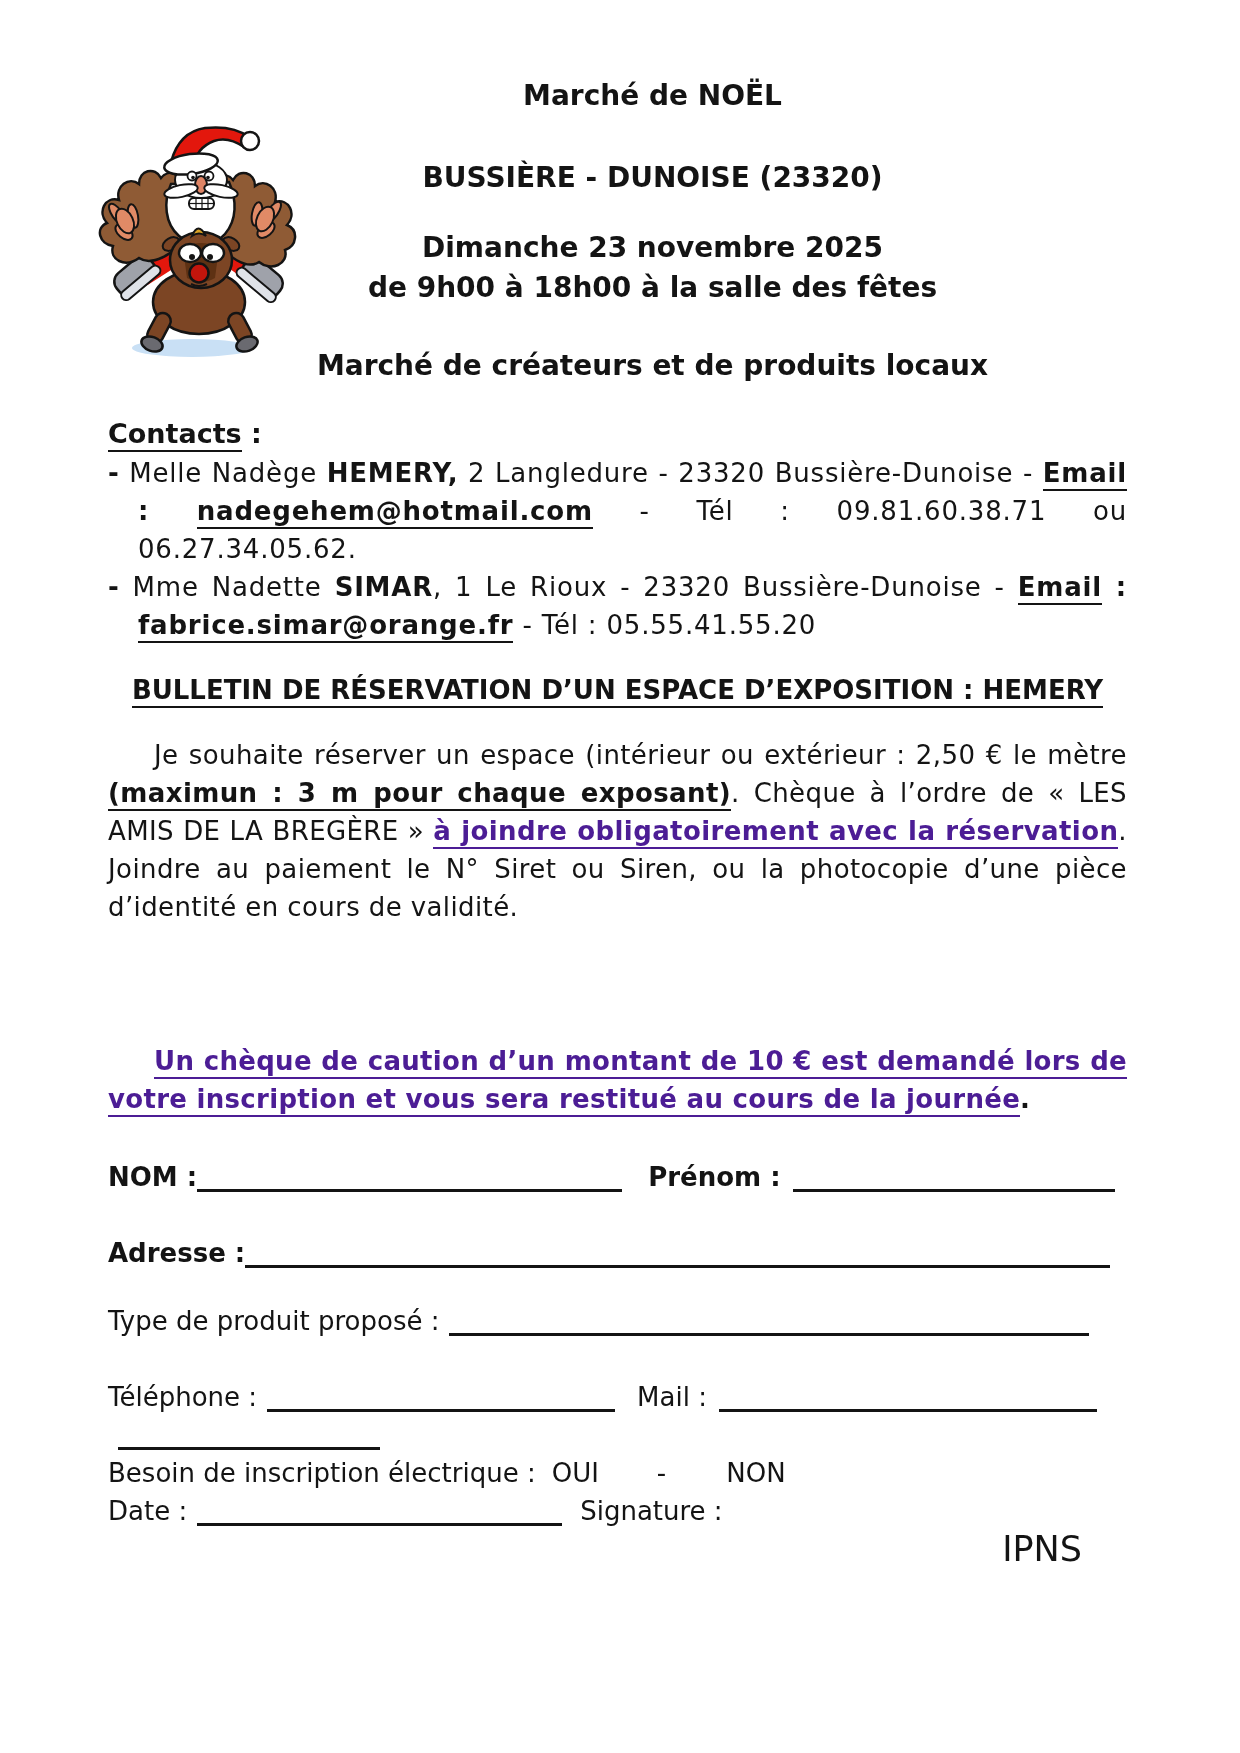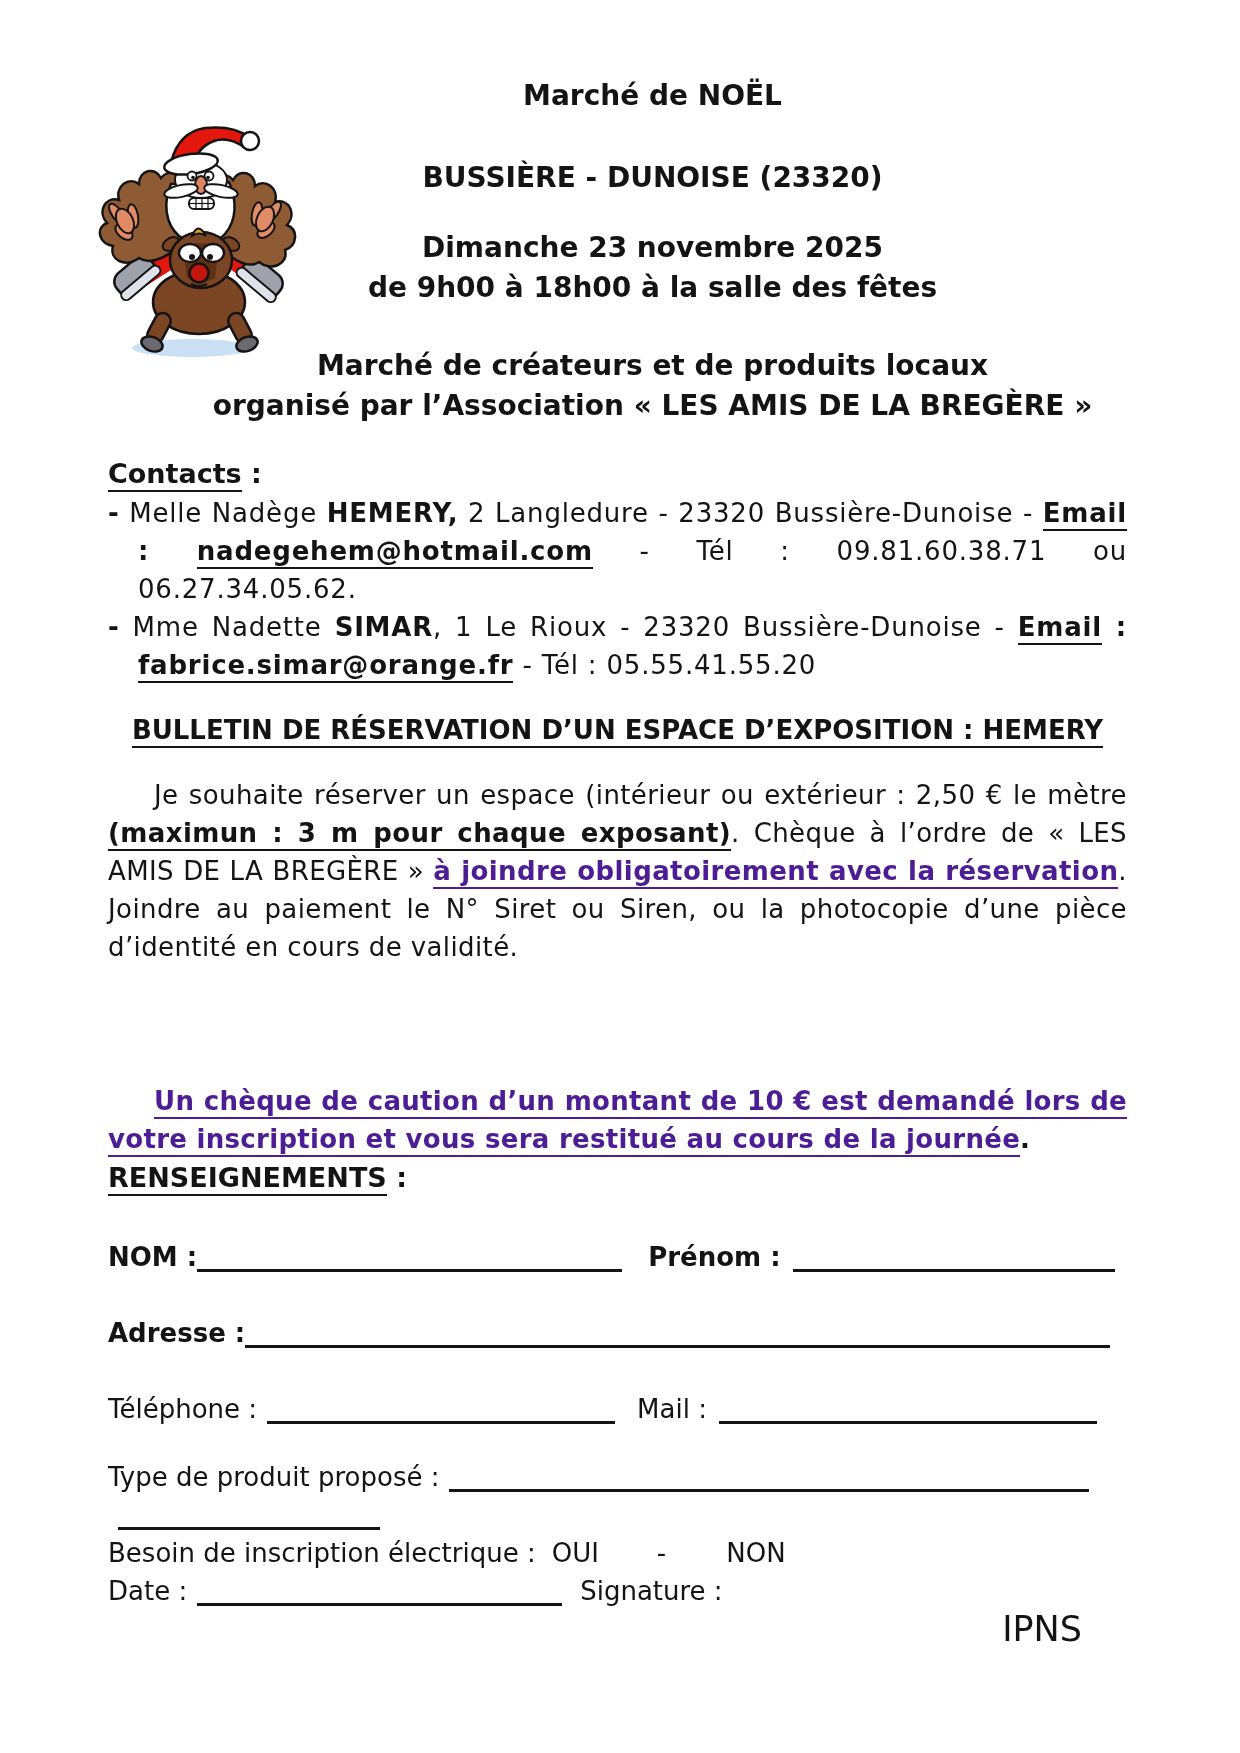--- a/index.html
+++ b/index.html
@@ -128,44 +128,42 @@
   </svg>
 
   <div class="content">
 
     <div class="header-block">
       <div class="hline h1">Marché de NOËL</div>
       <div class="hline h2">BUSSIÈRE - DUNOISE (23320)</div>
       <div class="hline h3">Dimanche 23 novembre 2025</div>
       <div class="hline">de 9h00 à 18h00 à la salle des fêtes</div>
       <div class="hline h5">Marché de créateurs et de produits locaux</div>
-      <div class="hline">organisé par l’Association « LES AMIS DE LA BREGÈRE »</div>
     </div>
 
     <div class="contacts-h"><span class="b u">Contacts</span><span class="b"> :</span></div>
 
     <div class="contact"><span class="b">-</span><span> </span><span>Melle Nadège </span><span class="b">HEMERY,</span><span> 2 Langledure - 23320 Bussière-Dunoise - </span><span class="b u">Email</span><span class="b"> : </span><span class="b u">nadegehem@hotmail.com</span><span> - Tél : 09.81.60.38.71 ou 06.27.34.05.62.</span></div>
 
     <div class="contact"><span class="b">-</span><span> </span><span>Mme Nadette </span><span class="b">SIMAR</span><span>, 1 Le Rioux - 23320 Bussière-Dunoise - </span><span class="b u">Email</span><span class="b"> : </span><span class="b u">fabrice.simar@orange.fr</span><span> - Tél : 05.55.41.55.20</span></div>
 
     <div class="bulletin"><span class="u">BULLETIN DE RÉSERVATION D’UN ESPACE D’EXPOSITION : HEMERY</span></div>
 
     <div class="para"><span>Je souhaite réserver un espace (intérieur  ou extérieur : 2,50 € le mètre </span><span class="b u">(maximun : 3 m pour chaque exposant)</span><span>.  Chèque à l’ordre de « LES AMIS DE LA BREGÈRE » </span><span class="b u red">à joindre obligatoirement avec la réservation</span><span>. Joindre au paiement le N° Siret ou Siren, ou la photocopie d’une pièce d’identité en cours de validité.</span></div>
 
     <div class="caution"><span class="u red">Un chèque de caution d’un montant de 10 € est demandé lors de votre inscription et vous sera restitué au cours de la journée</span><span>.</span></div>
 
-    <div class="rens"><span class="u">RENSEIGNEMENTS</span><span> :</span></div>
 
     <div class="frow mt-lg"><span class="b">NOM :</span><span class="blank" style="width:425px"></span><span style="display:inline-block;width:26px"></span><span class="b">Prénom :</span><span style="display:inline-block;width:12px"></span><span class="blank" style="width:322px"></span></div>
 
     <div class="frow mt-md"><span class="b">Adresse :</span><span class="blank" style="width:865px"></span></div>
 
+    <div class="frow mt-sm"><span>Type de produit proposé :</span><span style="display:inline-block;width:10px"></span><span class="blank" style="width:640px"></span></div>
+
     <div class="frow mt-md"><span>Téléphone :</span><span style="display:inline-block;width:10px"></span><span class="blank" style="width:348px"></span><span style="display:inline-block;width:22px"></span><span>Mail :</span><span style="display:inline-block;width:12px"></span><span class="blank" style="width:378px"></span></div>
-
-    <div class="frow mt-sm"><span>Type de produit proposé :</span><span style="display:inline-block;width:10px"></span><span class="blank" style="width:640px"></span></div>
 
     <div class="frow"><span style="display:inline-block;width:10px"></span><span class="blank" style="width:262px"></span></div>
 
     <div class="frow"><span>Besoin de inscription électrique :</span><span style="display:inline-block;width:16px"></span><span>OUI</span><span style="display:inline-block;width:58px"></span><span>-</span><span style="display:inline-block;width:60px"></span><span>NON</span></div>
 
     <div class="frow"><span>Date :</span><span style="display:inline-block;width:10px"></span><span class="blank" style="width:365px"></span><span style="display:inline-block;width:18px"></span><span>Signature :</span></div>
 
     <div class="ipns">IPNS</div>
 
   </div>

